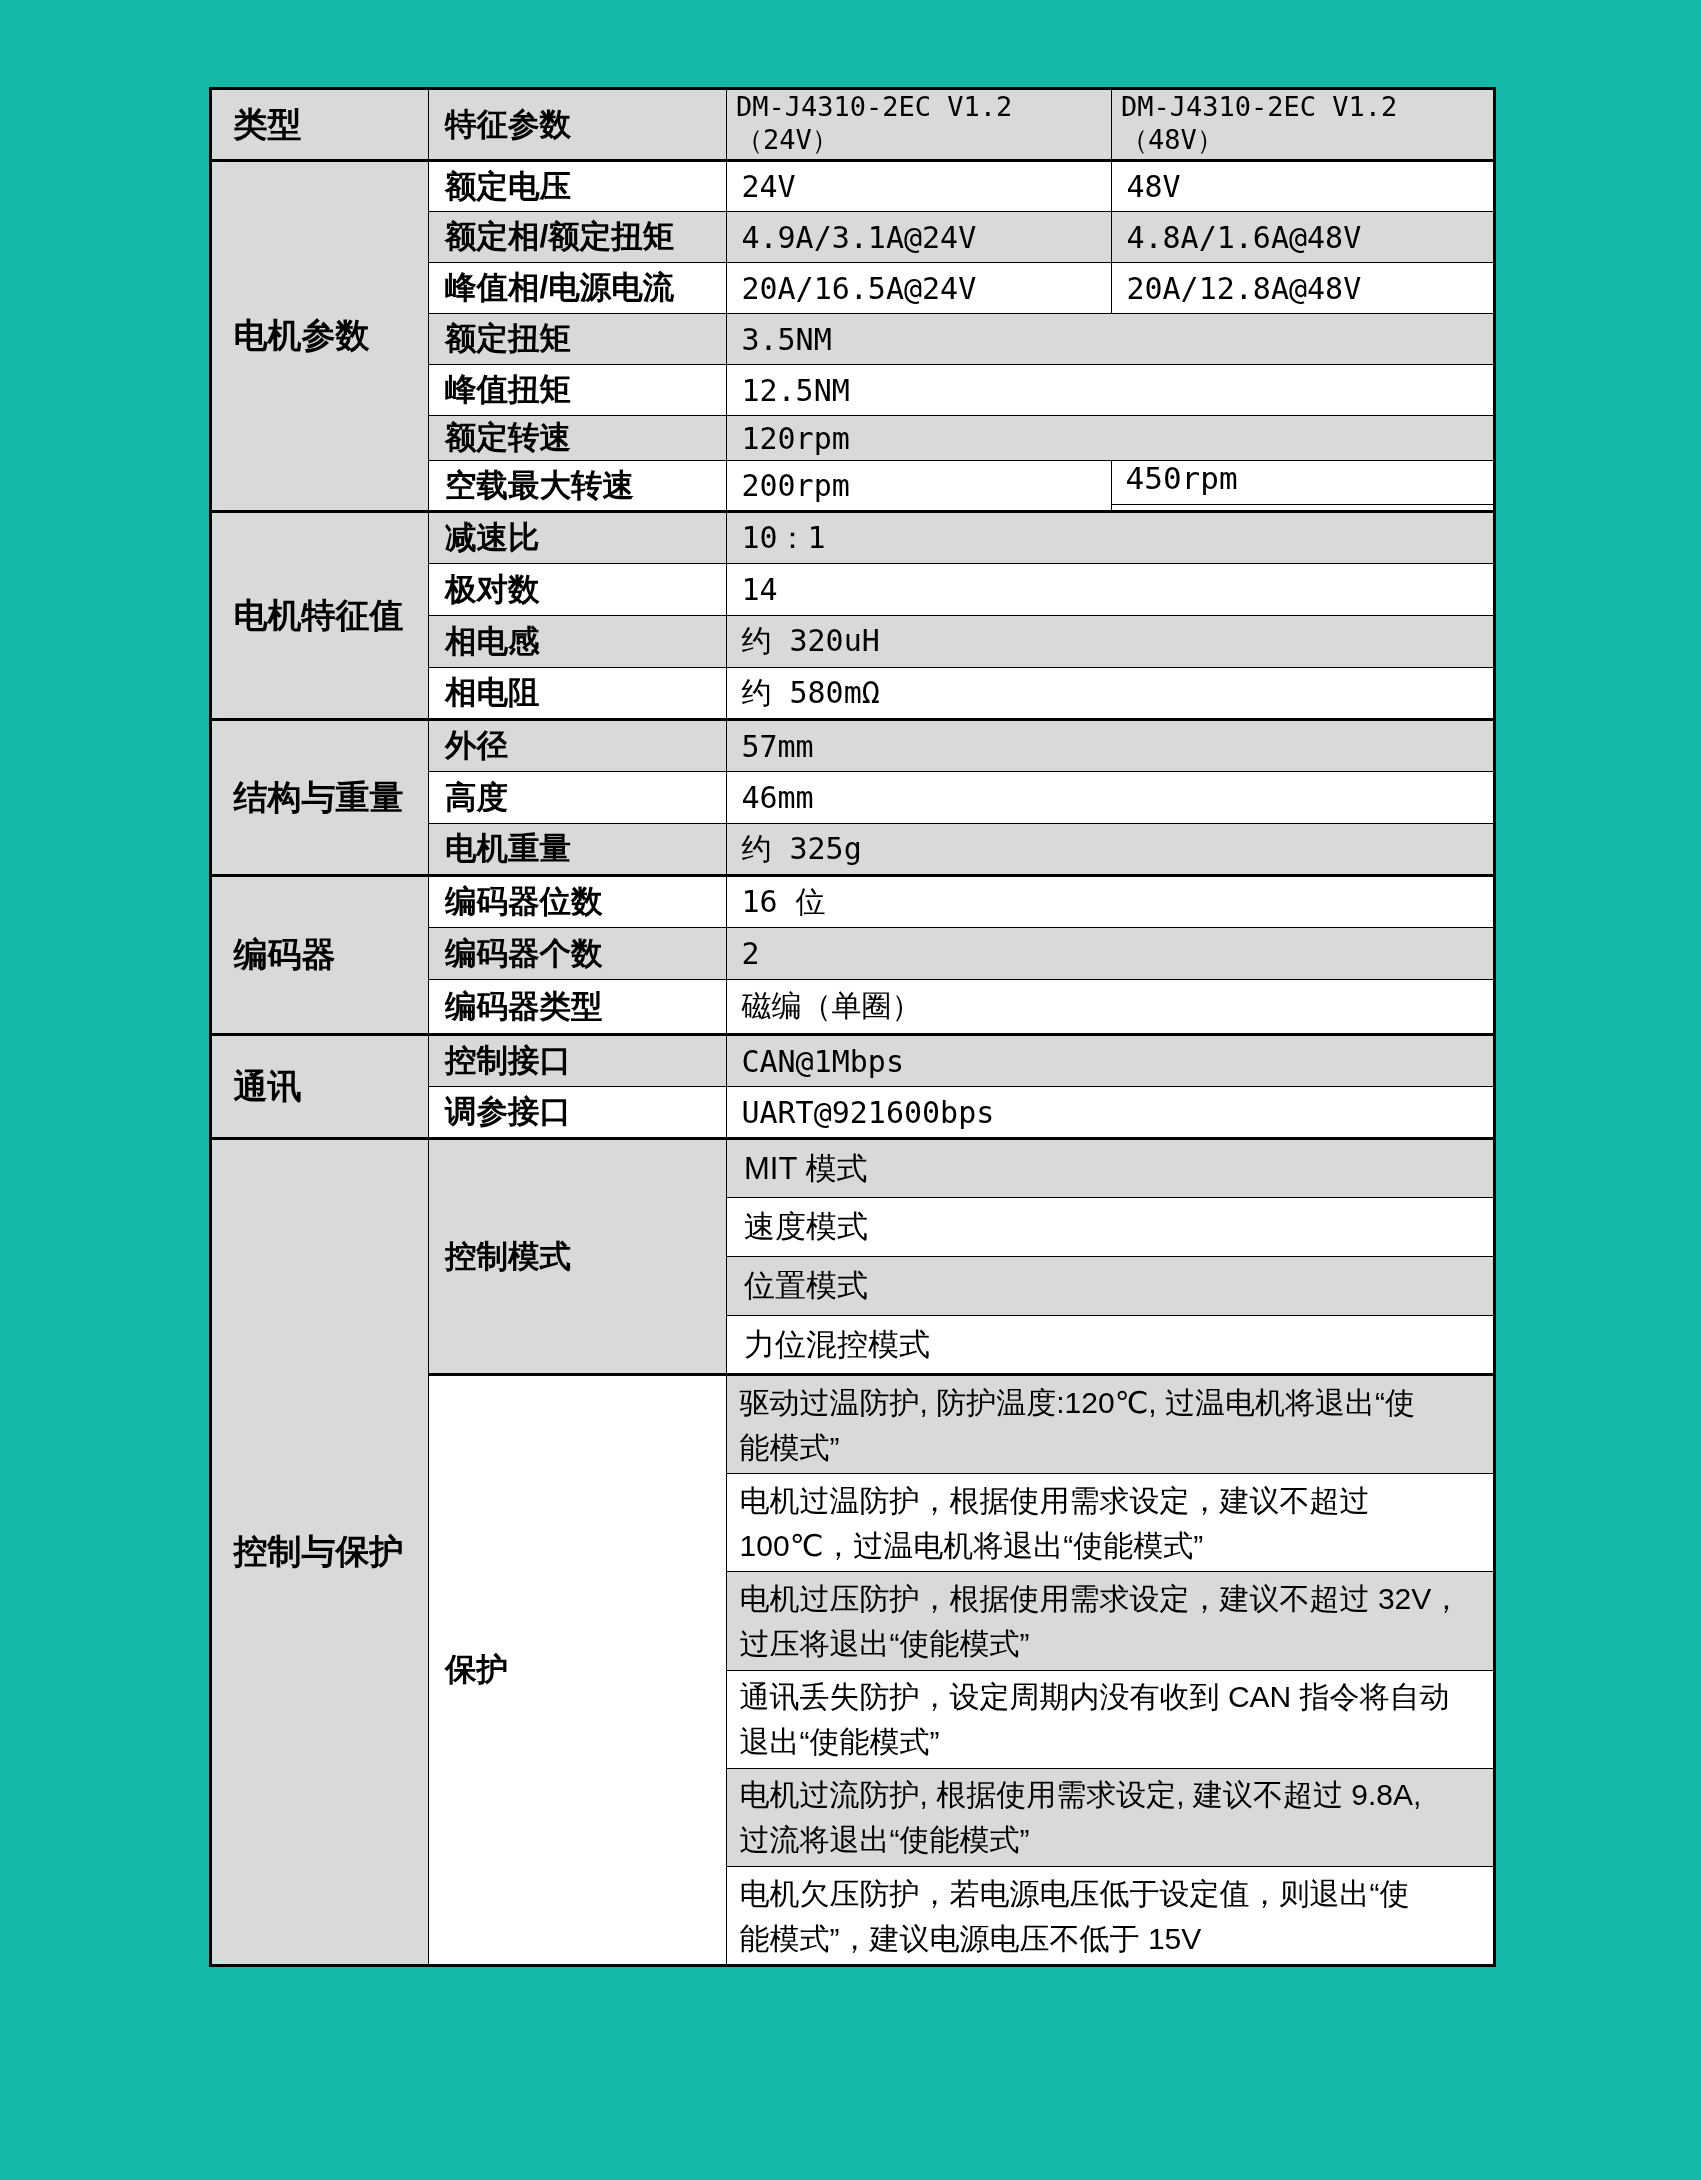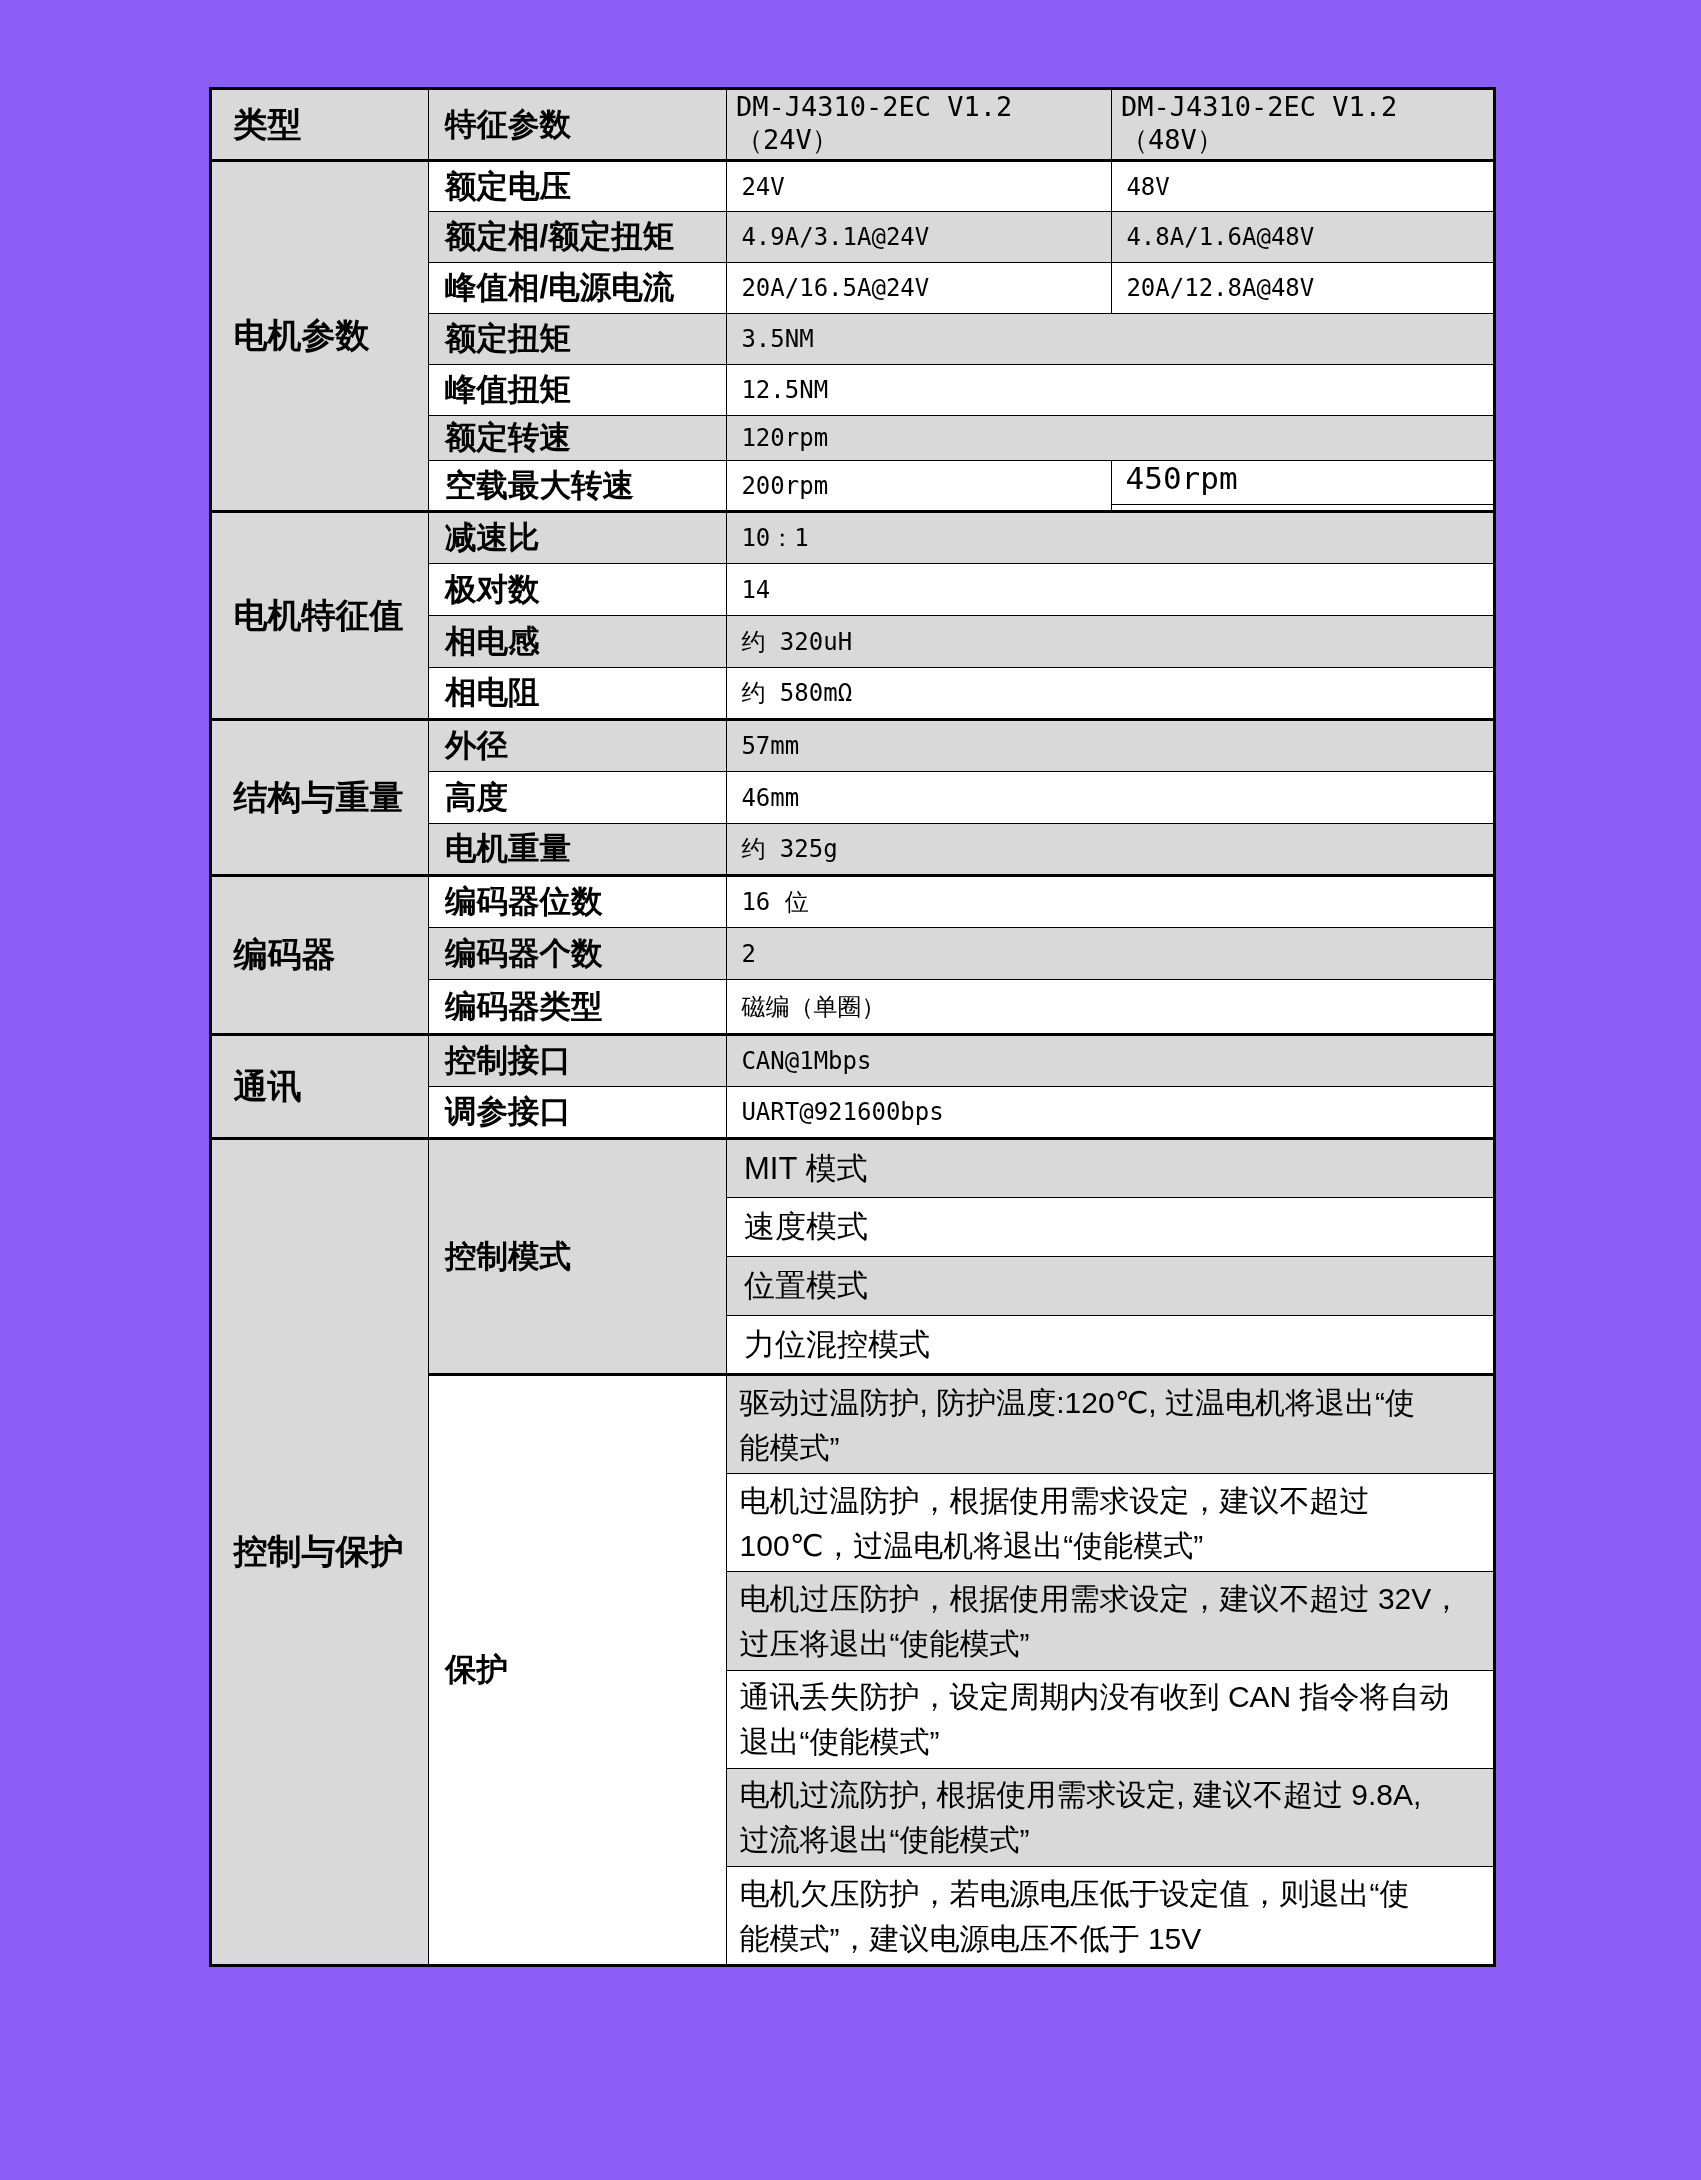--- a/index.html
+++ b/index.html
@@ -1,33 +1,33 @@
 <!DOCTYPE html>
 <html style="font-size:14.4px"><head>
 <meta charset="utf-8">
 <style>
   html,body{margin:0;padding:0;background:#ffffff;}
-  .page{position:relative;width:1701px;height:2181px;background:#8b5cf6;overflow:hidden;
+  .page{position:relative;width:1701px;height:2181px;background:#14b8a6;overflow:hidden;
         font-family:"Liberation Sans","DejaVu Sans",sans-serif;color:#000;}
   table.spec{position:absolute;left:209px;top:87px;width:1284px;
              border-collapse:collapse;table-layout:fixed;
              border:3.6px solid #000;}
   td{border:1.8px solid #000;vertical-align:middle;overflow:hidden;
      font-size:31.5px;color:#000;box-sizing:border-box;}
   
   .bt4{border-top-width:3.6px;}
   
   .g{background:#d9d9d9;}
   .w{background:#ffffff;}
   
   .grp{font-weight:bold;font-size:34px;padding-left:21.6px;}
   
   .lbl{font-weight:bold;font-size:31.5px;padding-left:16px;}
   
-  .val{font-family:"DejaVu Sans Mono","DejaVu Sans",monospace;font-size:24px;padding-left:14.4px;font-weight:normal;}
+  .val{font-family:"DejaVu Sans Mono","DejaVu Sans",monospace;font-size:30px;padding-left:14.4px;font-weight:normal;}
   
   .cjk{font-size:31px;padding-left:17px;}
   
   .prot{font-size:30px;line-height:45px;padding:3.6px 12.6px 3.6px 12.6px;white-space:pre-wrap;}
   
   .hmodel{font-family:"DejaVu Sans Mono","DejaVu Sans",monospace;font-size:27px;padding-left:9px;font-weight:normal;}
   
   .noload48{position:relative;padding:0;}
   .noload48 .floatbox{position:absolute;left:-1.8px;right:-1.8px;top:-9px;bottom:5.4px;
       background:#fff;border:1.8px solid #000;display:flex;align-items:center;padding-left:14.4px;

